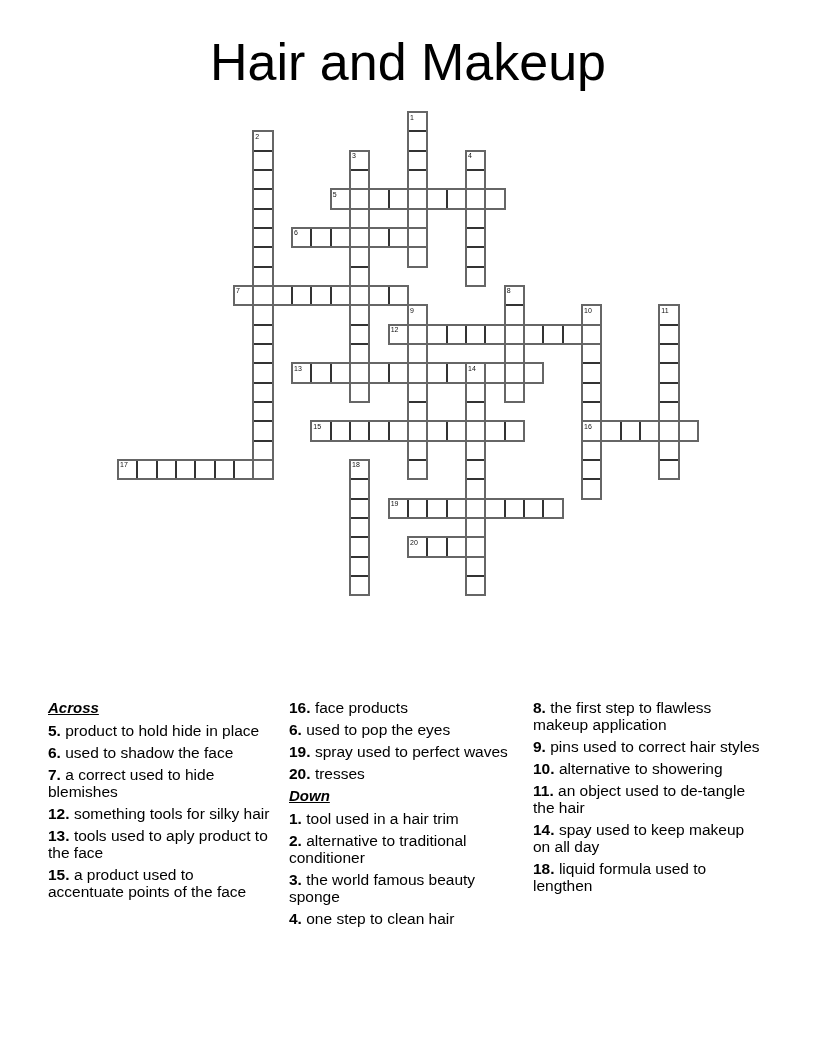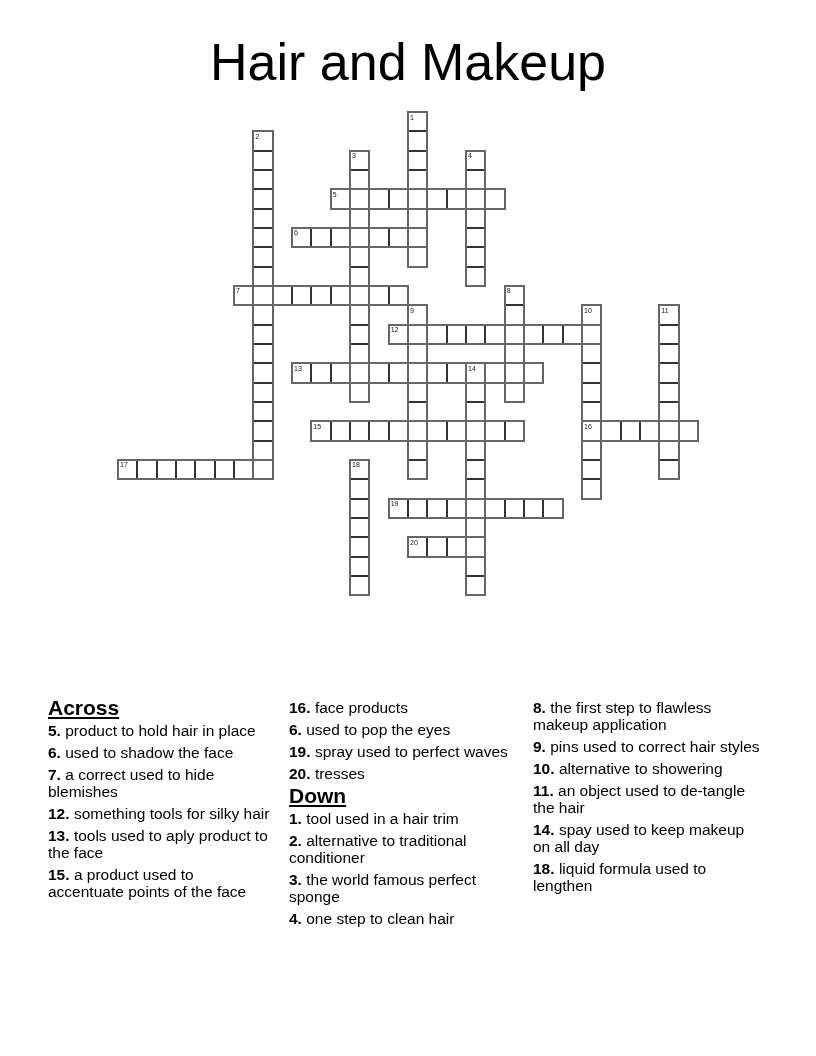--- a/index.html
+++ b/index.html
@@ -44,25 +44,26 @@
     line-height: 8px;
     color: #111111;
     pointer-events: none;
   }
   #clues { position: absolute; left: 0; top: 699px; width: 816px; }
   .clue-col { position: absolute; top: 0; }
   .col1 { left: 48px;  width: 225px; }
   .col2 { left: 289px; width: 228px; }
   .col3 { left: 533px; width: 232px; }
   .clue-header {
-    font-size: 21px;
+    font-size: 15px;
     line-height: 17px;
     font-weight: 700;
     text-decoration: underline;
     margin: 0 0 6px 0;
+    font-style: italic;
   }
   .clue {
     font-size: 15.5px;
     line-height: 17px;
     margin: 0 0 5px 0;
   }
   .clue-num { font-weight: 700; }
 </style>
 </head>
 <body>
@@ -272,36 +273,36 @@
       <span class="cell-number" style="left: 313.33px; top: 422.828px;">15</span>
       <span class="cell-number" style="left: 583.992px; top: 422.828px;">16</span>
       <span class="cell-number" style="left: 120px; top: 461.494px;">17</span>
       <span class="cell-number" style="left: 351.996px; top: 461.494px;">18</span>
       <span class="cell-number" style="left: 390.662px; top: 500.16px;">19</span>
       <span class="cell-number" style="left: 409.995px; top: 538.826px;">20</span>
     </div>
   <div id="clues">
     <div class="clue-col col1" id="clue-col-1">
         <div class="clue-header">Across</div>
-        <div class="clue"><span class="clue-num">5.</span> <span>product to hold hair in place</span></div>
+        <div class="clue"><span class="clue-num">5.</span> <span>product to hold hide in place</span></div>
         <div class="clue"><span class="clue-num">6.</span> <span>used to shadow the face</span></div>
         <div class="clue"><span class="clue-num">7.</span> <span>a correct used to hide blemishes</span></div>
         <div class="clue"><span class="clue-num">12.</span> <span>something tools for silky hair</span></div>
         <div class="clue"><span class="clue-num">13.</span> <span>tools used to aply product to the face</span></div>
         <div class="clue"><span class="clue-num">15.</span> <span>a product used to accentuate points of the face</span></div>
       </div>
     <div class="clue-col col2" id="clue-col-2">
         <div class="clue"><span class="clue-num">16.</span> <span>face products</span></div>
         <div class="clue"><span class="clue-num">6.</span> <span>used to pop the eyes</span></div>
         <div class="clue"><span class="clue-num">19.</span> <span>spray used to perfect waves</span></div>
         <div class="clue"><span class="clue-num">20.</span> <span>tresses</span></div>
         <div class="clue-header">Down</div>
         <div class="clue"><span class="clue-num">1.</span> <span>tool used in a hair trim</span></div>
         <div class="clue"><span class="clue-num">2.</span> <span>alternative to traditional conditioner</span></div>
-        <div class="clue"><span class="clue-num">3.</span> <span>the world famous perfect sponge</span></div>
+        <div class="clue"><span class="clue-num">3.</span> <span>the world famous beauty sponge</span></div>
         <div class="clue"><span class="clue-num">4.</span> <span>one step to clean hair</span></div>
       </div>
     <div class="clue-col col3" id="clue-col-3">
         <div class="clue"><span class="clue-num">8.</span> <span>the first step to flawless makeup application</span></div>
         <div class="clue"><span class="clue-num">9.</span> <span>pins used to correct hair styles</span></div>
         <div class="clue"><span class="clue-num">10.</span> <span>alternative to showering</span></div>
         <div class="clue"><span class="clue-num">11.</span> <span>an object used to de-tangle the hair</span></div>
         <div class="clue"><span class="clue-num">14.</span> <span>spay used to keep makeup on all day</span></div>
         <div class="clue"><span class="clue-num">18.</span> <span>liquid formula used to lengthen</span></div>
       </div>

